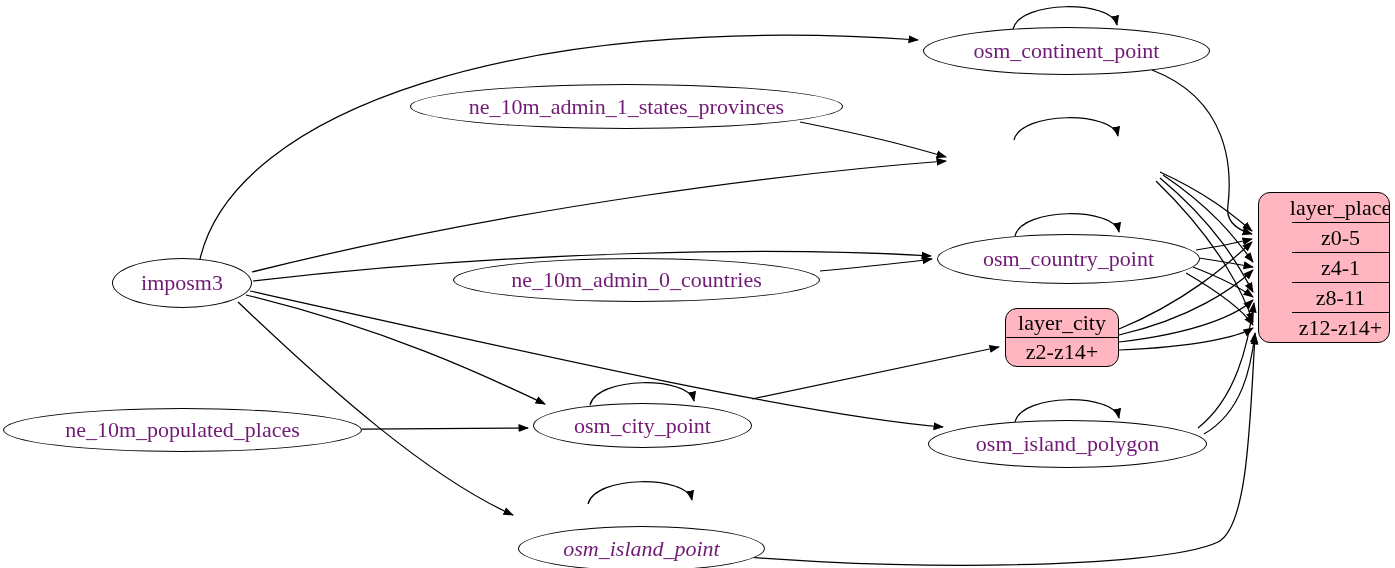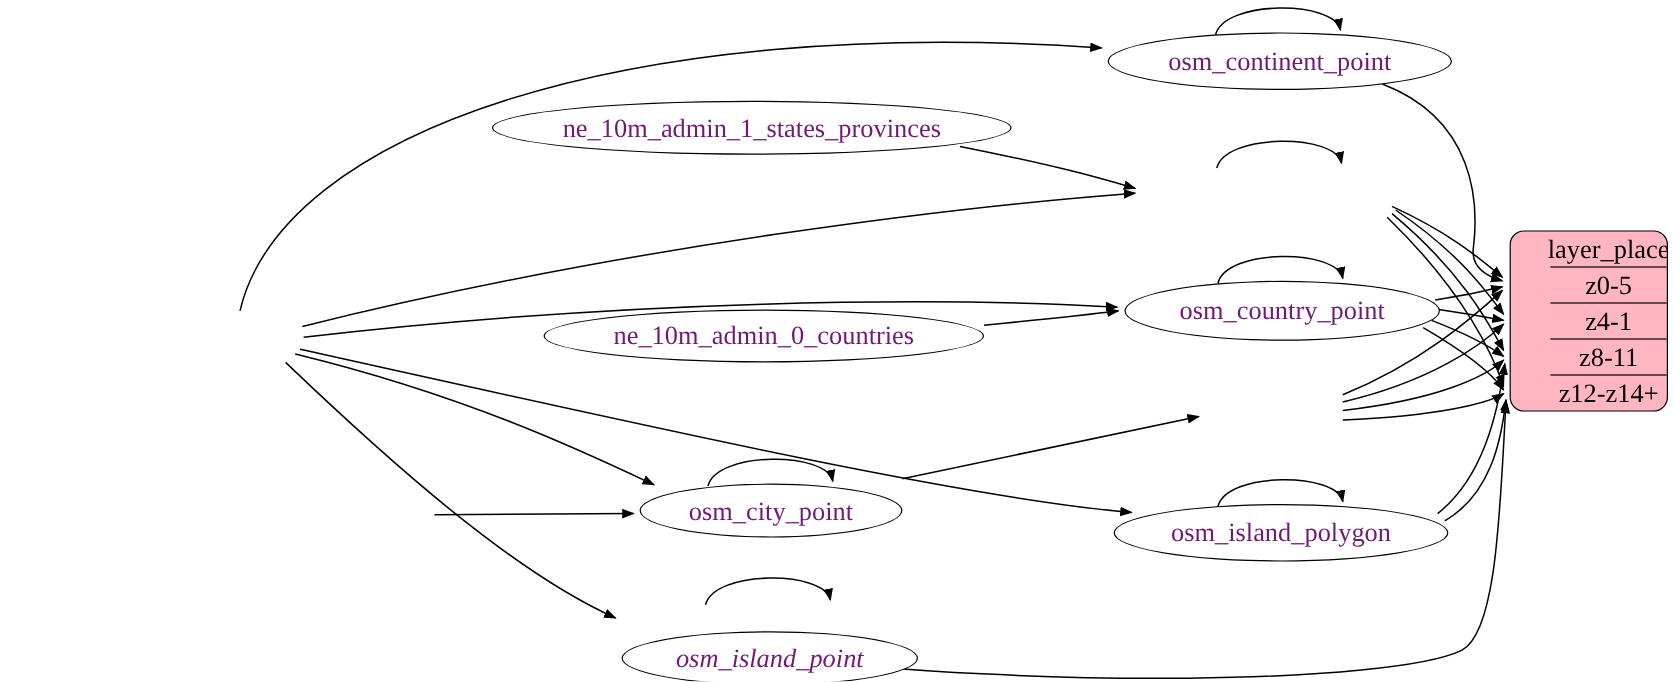--- a/index.html
+++ b/index.html
@@ -89,37 +89,43 @@
     <path class="edge" marker-end="url(#arrow)" d="M 1119,335 C 1192,318 1234,288 1253,270"></path>
     <path class="edge" marker-end="url(#arrow)" d="M 1119,342 C 1198,333 1238,314 1253,300"></path>
     <path class="edge" marker-end="url(#arrow)" d="M 1119,350 C 1198,347 1240,336 1253,328"></path>
 
     <path class="edge" marker-end="url(#arrow)" d="M 1198,428 C 1236,398 1248,345 1254,303"></path>
     <path class="edge" marker-end="url(#arrow)" d="M 1204,434 C 1242,412 1251,368 1255,333"></path>
 
     <path class="edge" marker-end="url(#arrow)" d="M 648,547 C 860,574 1160,570 1218,542 C 1248,527 1250,420 1255,335"></path>
   </svg>
 
+  <div class="node" style="left:112px;top:258px;width:140px;height:50px;">imposm3</div>
 
   <div class="node" style="left:410px;top:84px;width:433px;height:45px;">ne_10m_admin_1_states_provinces</div>
 
   <div class="node" style="left:453px;top:258px;width:367px;height:44px;">ne_10m_admin_0_countries</div>
 
+  <div class="node" style="left:3px;top:408px;width:359px;height:44px;">ne_10m_populated_places</div>
 
   <div class="node" style="left:923px;top:27px;width:287px;height:48px;">osm_continent_point</div>
 
 
   <div class="node" style="left:533px;top:403px;width:219px;height:45px;">osm_city_point</div>
 
   <div class="node" style="left:937px;top:234px;width:263px;height:50px;">osm_country_point</div>
 
   <div class="node" style="left:928px;top:420px;width:279px;height:48px;">osm_island_polygon</div>
 
   <div class="node" style="left:518px;top:526px;width:247px;height:45px;font-style:italic;">osm_island_point</div>
 
+  <div class="rtable" style="left:1005px;top:308px;width:114px;height:59px;">
+    <div class="row">layer_city</div>
+    <div class="row">z2-z14+</div>
+  </div>
 
   <div class="rtable" style="left:1258px;top:192px;width:132px;height:151px;padding-left:33px;">
     <div class="row">layer_place</div>
     <div class="row">z0-5</div>
     <div class="row">z4-1</div>
     <div class="row">z8-11</div>
     <div class="row">z12-z14+</div>
   </div>
 
 </div>

